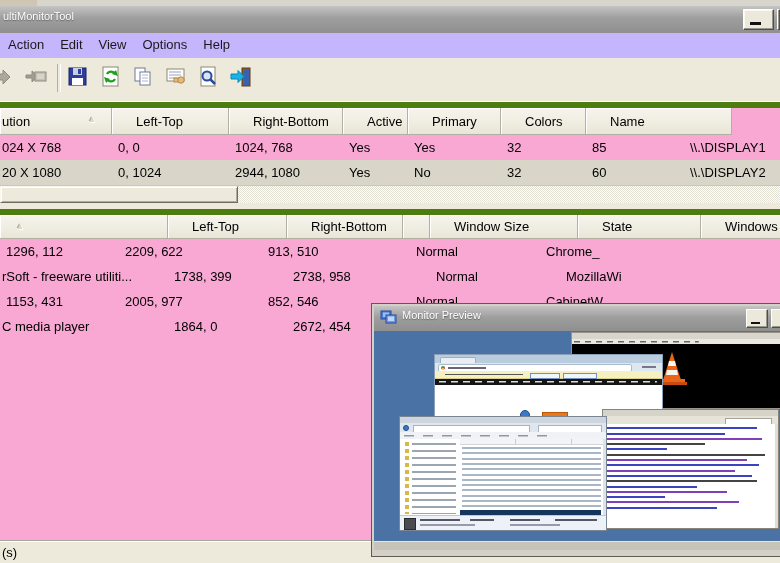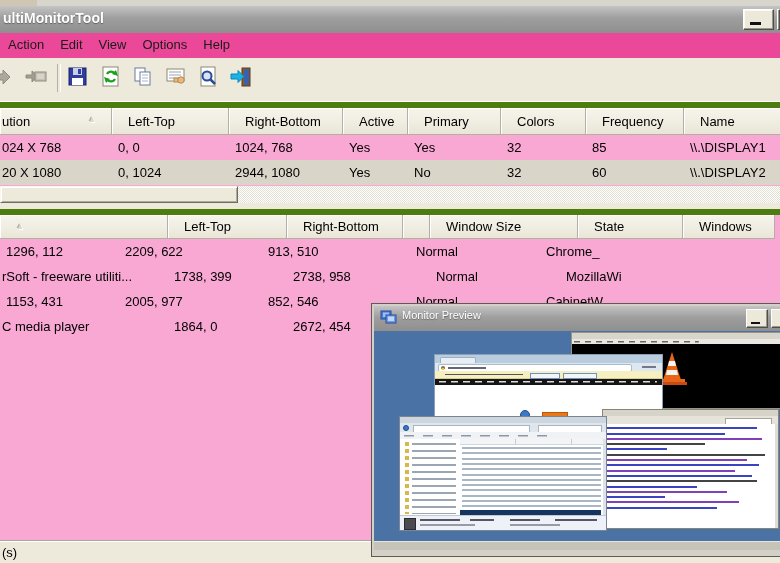--- a/index.html
+++ b/index.html
@@ -3,47 +3,47 @@
 <meta charset="utf-8">
 <style>
   html,body{margin:0;padding:0;background:#EDEADB;}
   #screen{position:relative;width:780px;height:563px;overflow:hidden;background:#EDEADB;
           font-family:"Liberation Sans",sans-serif;-webkit-font-smoothing:antialiased;}
   
   .topstrip{position:absolute;left:0;top:0;width:780px;height:6px;background:#D8D5CC;}
   .topstrip .tan{position:absolute;left:0;top:0;width:37px;height:6px;background:#CFC7B4;}
   .titlebar{position:absolute;left:0;top:6px;width:780px;height:27px;
             background:linear-gradient(#C4C4C4,#9E9E9E 45%,#8F8F8F);}
-  .title-text{position:absolute;left:3px;top:4px;font-size:14px;font-weight:bold;color:#FFF;
+  .title-text{position:absolute;left:3px;top:4px;font-size:11px;font-weight:normal;color:#FFF;
               text-shadow:0 1px 1px rgba(60,60,60,.6);}
   .cap-btn{position:absolute;top:3px;width:31px;height:21px;background:#ECE9DA;box-sizing:border-box;
            border:1px solid;border-color:#FFFFFF #504E46 #504E46 #FFFFFF;
            box-shadow:inset -1px -1px 0 #9A988C,inset 1px 1px 0 #FBF9F1;}
   .min-glyph{position:absolute;left:6px;bottom:4px;width:11px;height:3px;background:#111;}
   
-  .menubar{position:absolute;left:0;top:33px;width:780px;height:25px;background:#ec4899;}
+  .menubar{position:absolute;left:0;top:33px;width:780px;height:25px;background:#c4b5fd;}
   .menu-item{display:inline-block;padding:4px 8px 0 8px;font-size:13px;color:#1A1A1A;}
   
   .toolbar{position:absolute;left:0;top:58px;width:780px;height:43px;background:#EDEADB;
            border-bottom:1px solid #FFFFFF;box-shadow:0 1px 0 #D8D5C8;}
   .tbtn{position:absolute;top:7px;width:24px;height:26px;}
   .tsep{position:absolute;left:57px;top:6px;width:2px;height:28px;
         border-left:1px solid #B5B2A5;border-right:1px solid #FFFFFF;}
   
   .lv{position:absolute;left:0;background:#f9a8d4;overflow:hidden;border-top:6px solid #4d7c0f;}
   #mon-lv{top:102px;width:780px;height:95px;}
   #win-lv{top:209px;width:780px;height:331px;}
   .lv-head{display:flex;}
   #mon-lv .lv-head{height:27px;}
   #win-lv .lv-head{height:24px;}
   .lv-hcell{position:relative;box-sizing:border-box;height:100%;flex:0 0 auto;
             background:linear-gradient(#F7F5EC,#E9E6D8);
             border-right:1px solid #B3AFA2;border-bottom:1px solid #B3AFA2;
             box-shadow:inset 1px 1px 0 #FFFFFF;
-            display:flex;align-items:center;padding-left:16px;font-size:13px;color:#000;
+            display:flex;align-items:center;padding-left:24px;font-size:13px;color:#000;
             white-space:nowrap;overflow:hidden;}
   .lv-hcell.first{padding-left:2px;}
   .sort-tri{position:absolute;top:7px;font-size:8px;color:#DCD8CA;
             text-shadow:-1px -1px 0 #AFAC9E,1px 1px 0 #FFFFFF;}
   .lv-row{display:flex;height:25px;align-items:center;}
   .lv-row.sel{background:#D9D5C9;}
   .lv-cell{box-sizing:border-box;flex:0 0 auto;padding-left:6px;font-size:13px;color:#000;
            white-space:nowrap;overflow:hidden;}
   .lv-cell.first{padding-left:2px;}
   
@@ -236,23 +236,20 @@
         </div>
         <div class="lv-hcell" style="width: 65px;">
           <span>Active</span>
         </div>
         <div class="lv-hcell" style="width: 93px;">
           <span>Primary</span>
         </div>
         <div class="lv-hcell" style="width: 85px;">
           <span>Colors</span>
         </div>
-        <div class="lv-hcell" style="width: 98px;">
-          <span>Frequency</span>
-        </div>
         <div class="lv-hcell" style="width: 146px;">
           <span>Name</span>
         </div>
       </div>
     <div>
         <div class="lv-row">
           <div class="lv-cell first" style="width: 112px;">024 X 768</div>
           <div class="lv-cell" style="width: 117px;">0, 0</div>
           <div class="lv-cell" style="width: 114px;">1024, 768</div>
           <div class="lv-cell" style="width: 65px;">Yes</div>
@@ -288,21 +285,21 @@
         </div>
         <div class="lv-hcell" style="width: 116px;">
           <span>Right-Bottom</span>
         </div>
         <div class="lv-hcell" style="width: 27px;">
           <span></span>
         </div>
         <div class="lv-hcell" style="width: 148px;">
           <span>Window Size</span>
         </div>
-        <div class="lv-hcell" style="width: 105px;">
+        <div class="lv-hcell" style="width: 123px;">
           <span>State</span>
         </div>
         <div class="lv-hcell" style="width: 92px;">
           <span>Windows</span>
         </div>
       </div>
     <div>
         <div class="lv-row">
           <div class="lv-cell" style="width: 119px;">1296, 112</div>
           <div class="lv-cell" style="width: 116px;">2209, 622</div>

